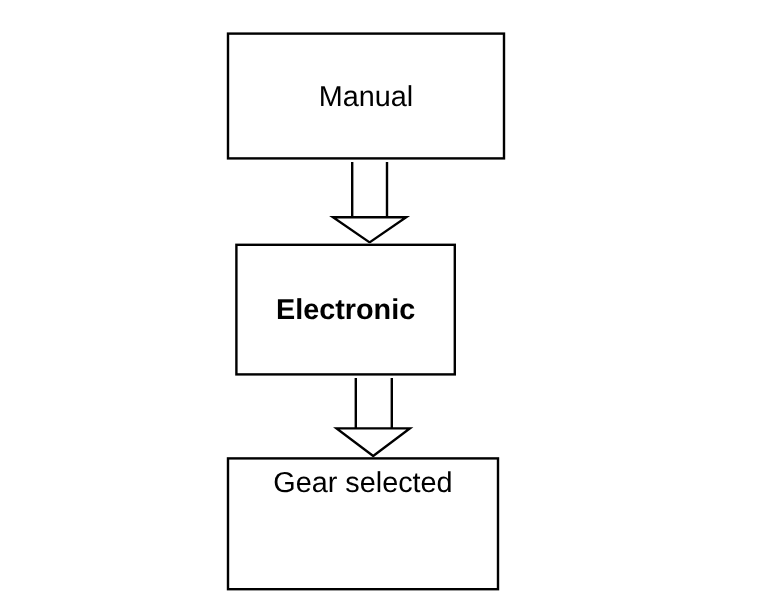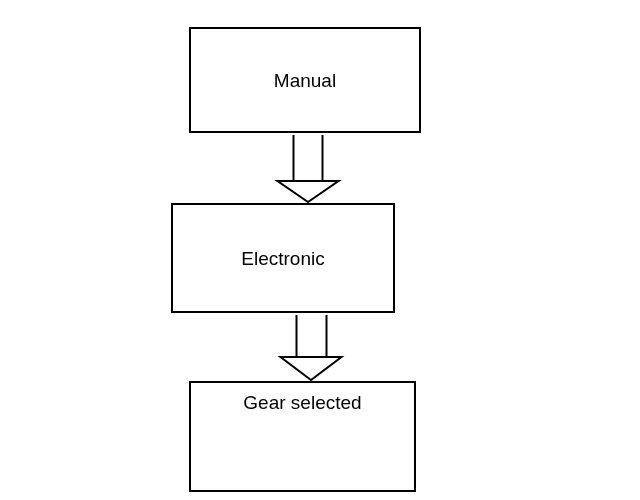--- a/index.html
+++ b/index.html
@@ -18,30 +18,30 @@
   }
   .node {
     position: absolute;
     border: 2px solid #000000;
     background: #ffffff;
     box-sizing: border-box;
     display: flex;
     flex-direction: column;
     justify-content: center;
     text-align: center;
-    font-size: 19px;
+    font-size: 24px;
     line-height: 27px;
     letter-spacing: 0;
   }
   .node.top-aligned {
     justify-content: flex-start;
     padding-top: 6px;
   }
   #node-manual { left: 189px; top: 27px;  width: 232px; height: 106px; }
-  #node-etc    { left: 171px; top: 203px; width: 224px; height: 110px; }
+  #node-etc    { left: 196px; top: 203px; width: 184px; height: 110px; font-weight: bold; }
   #node-gear   { left: 189px; top: 381px; width: 227px; height: 111px; }
   .connector {
     position: absolute;
     display: block;
   }
   #connector-1 { left: 270px; top: 135px; }
   #connector-2 { left: 270px; top: 315px; }
   .nline { white-space: nowrap; }
 </style>
 </head>

